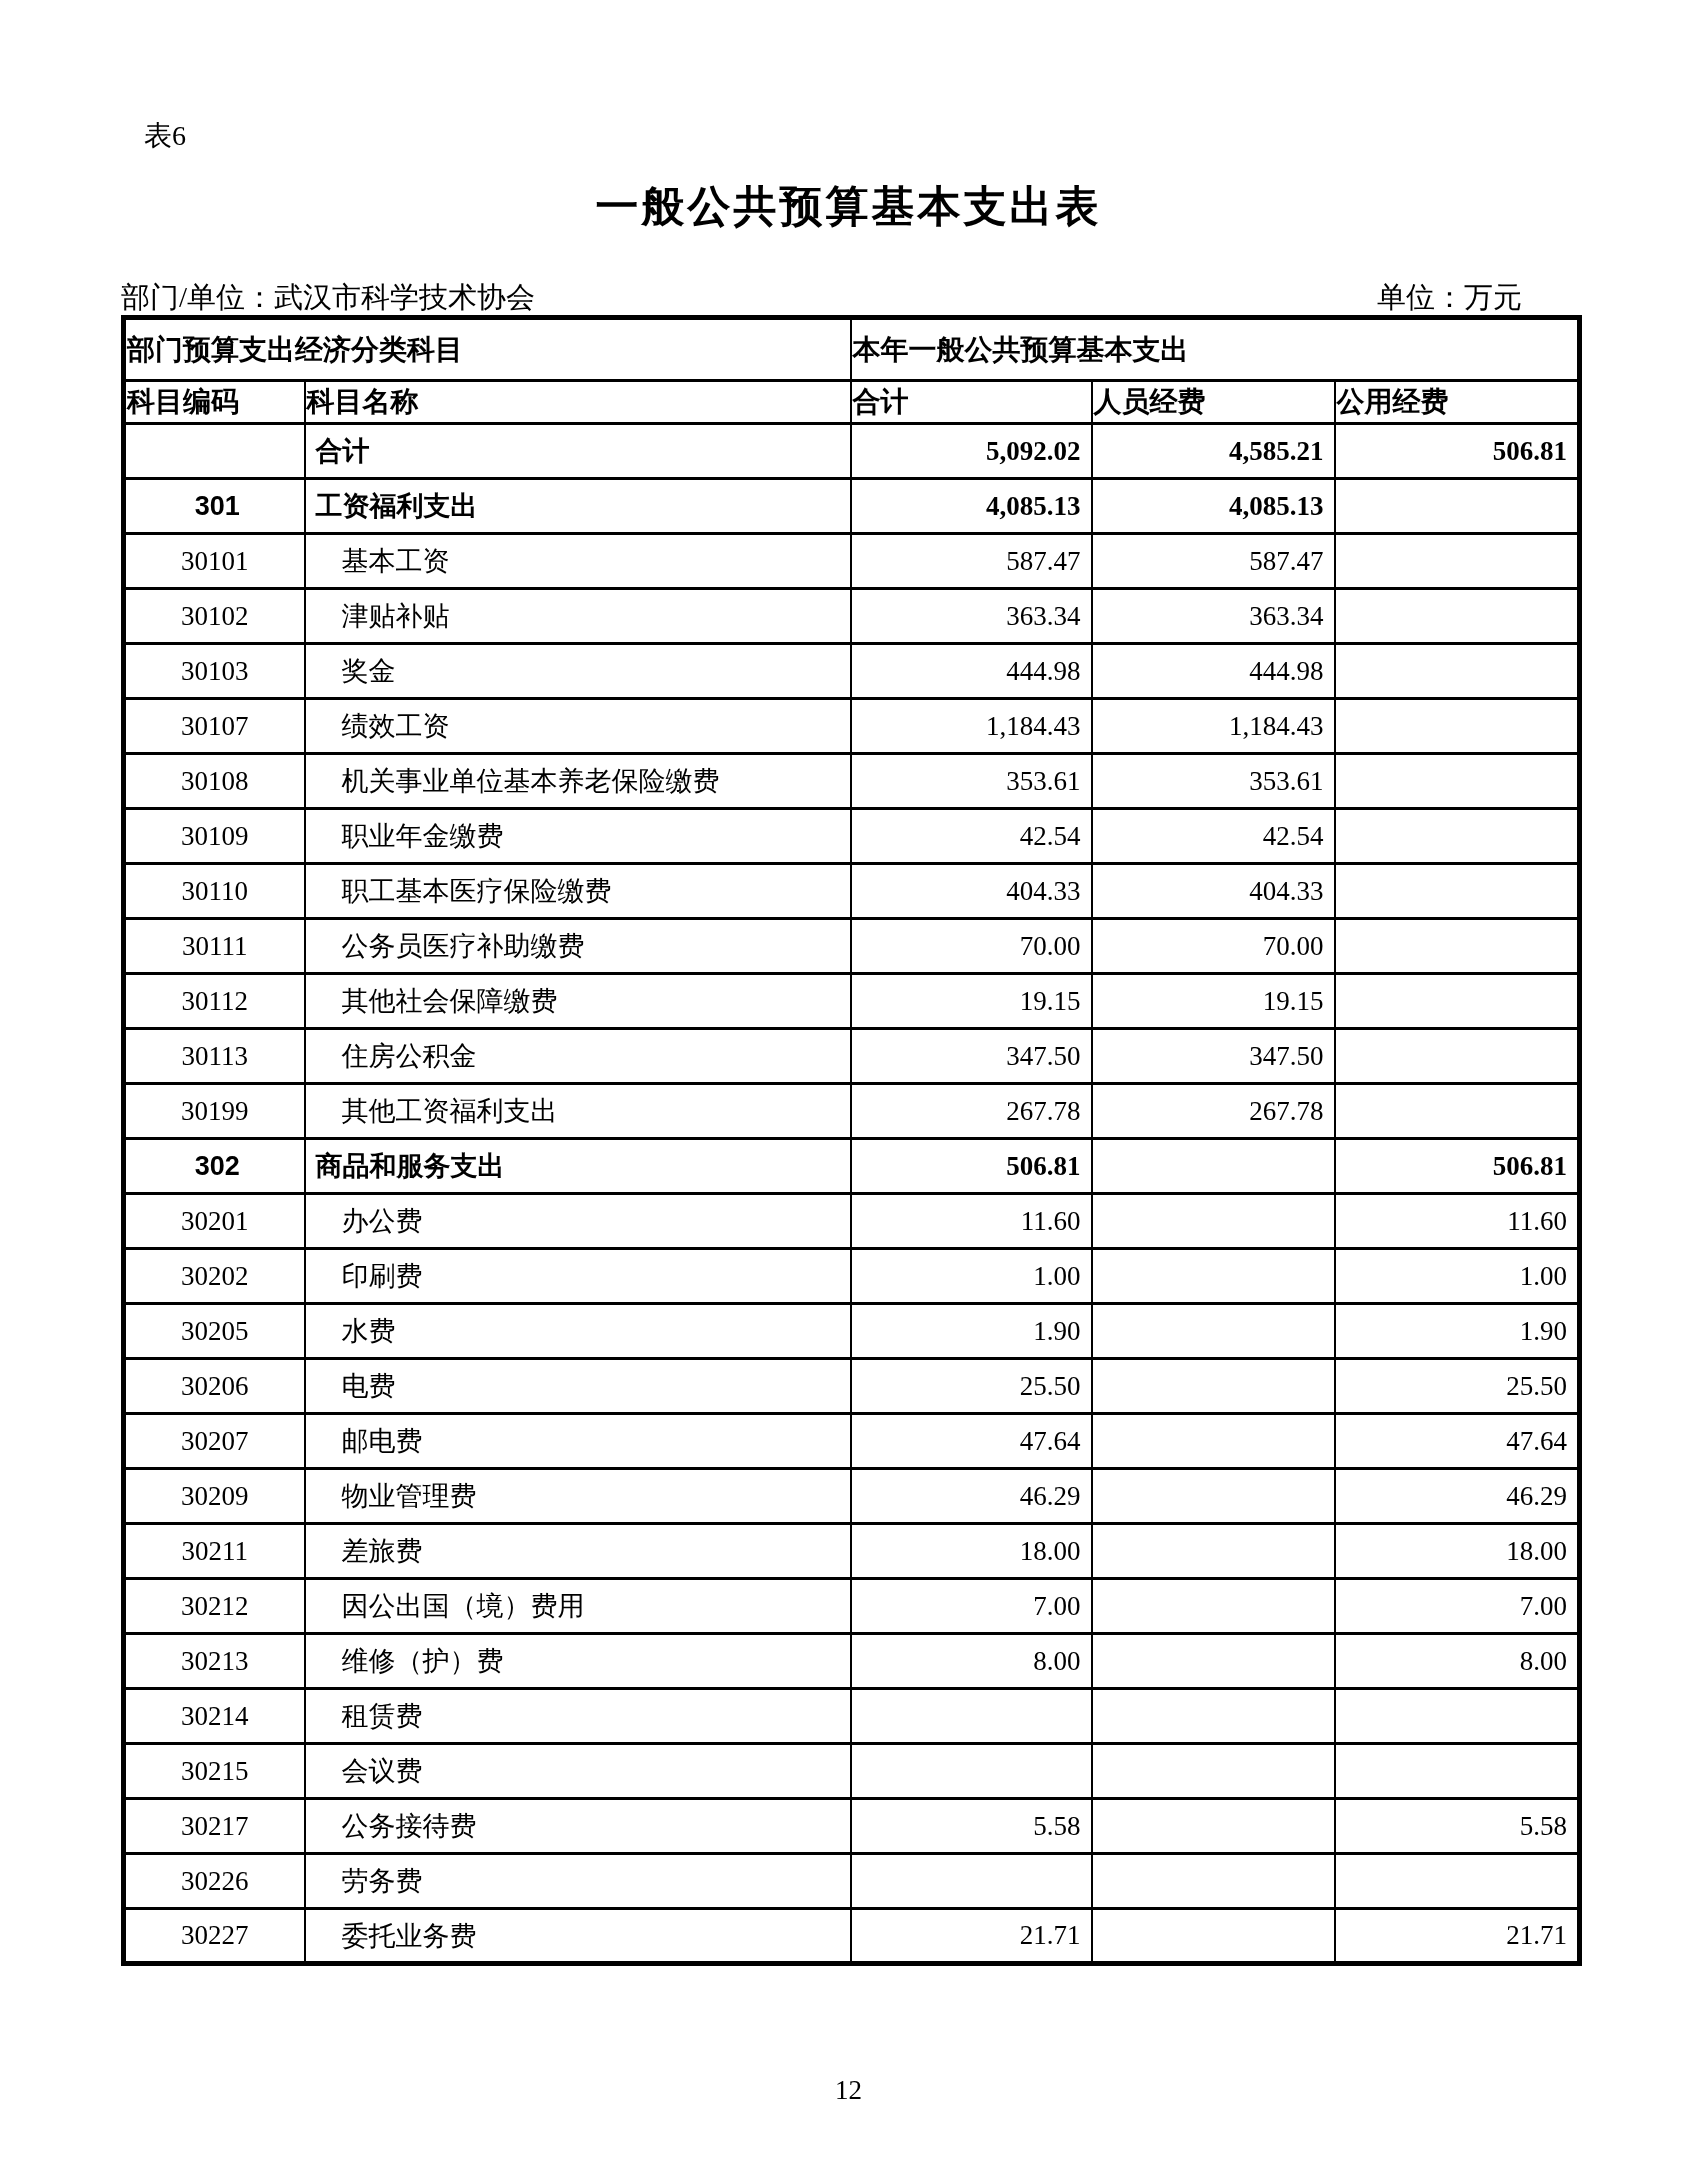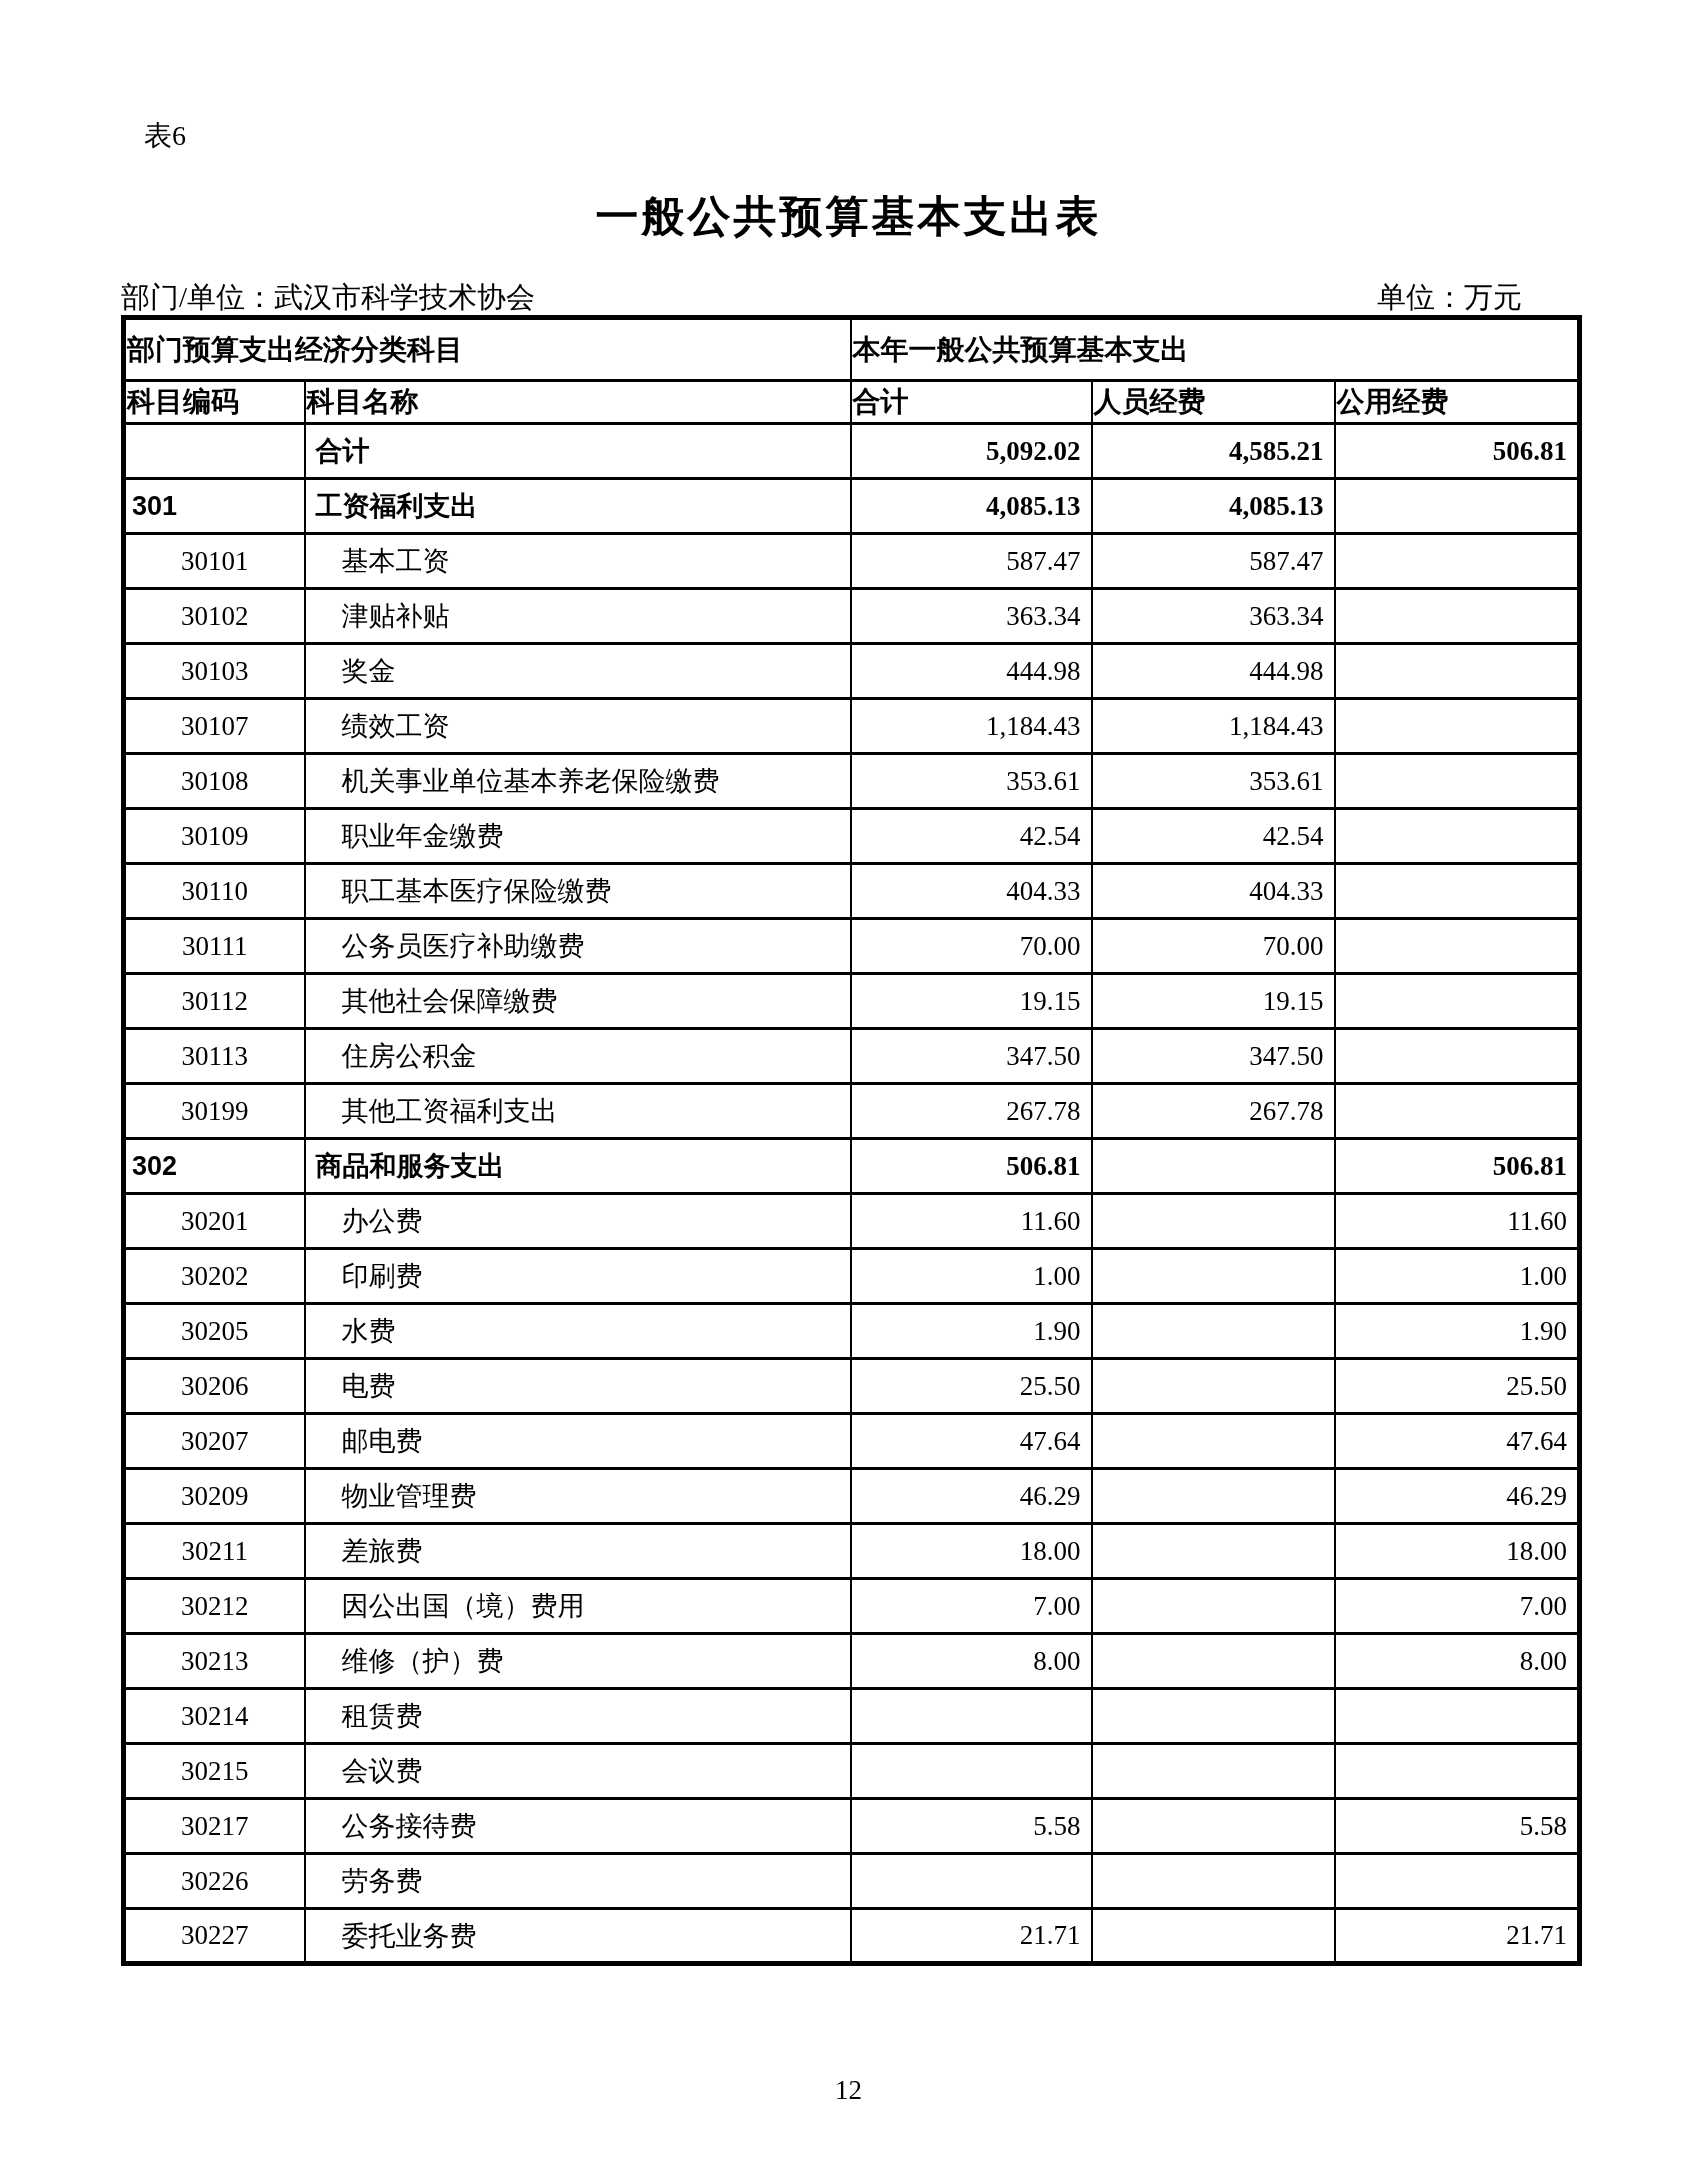--- a/index.html
+++ b/index.html
@@ -18,21 +18,21 @@
   }
   .table-label {
     position: absolute;
     left: 144px;
     top: 117px;
     font-size: 28px;
   }
   .doc-title {
     position: absolute;
     left: 121px;
-    top: 188px;
+    top: 178px;
     width: 1455px;
     text-align: center;
     font-size: 43px;
     font-weight: bold;
     letter-spacing: 3px;
     font-family: "Liberation Sans", "DejaVu Sans", sans-serif;
   }
   .meta-row {
     position: absolute;
     left: 121px;
@@ -76,21 +76,21 @@
   .cell-code { text-align: center; }
   .cell-name { text-align: left; padding-left: 36px; }
   .cell-num  { text-align: right; padding-right: 10px; }
 
   tr.row-total td, tr.row-section td { font-weight: bold; }
   tr.row-total .cell-name, tr.row-section .cell-name,
   tr.row-total .cell-code, tr.row-section .cell-code {
     font-family: "Liberation Sans", "DejaVu Sans", sans-serif;
   }
   tr.row-total .cell-name, tr.row-section .cell-name { padding-left: 10px; }
-  tr.row-section .cell-code { text-align: left; padding-left: 6px; }
+  tr.row-section .cell-code { text-align: center; padding-left: 6px; }
 
   .page-number {
     position: absolute;
     left: 121px;
     top: 2075px;
     width: 1455px;
     text-align: center;
     font-size: 27px;
   }
 </style>

